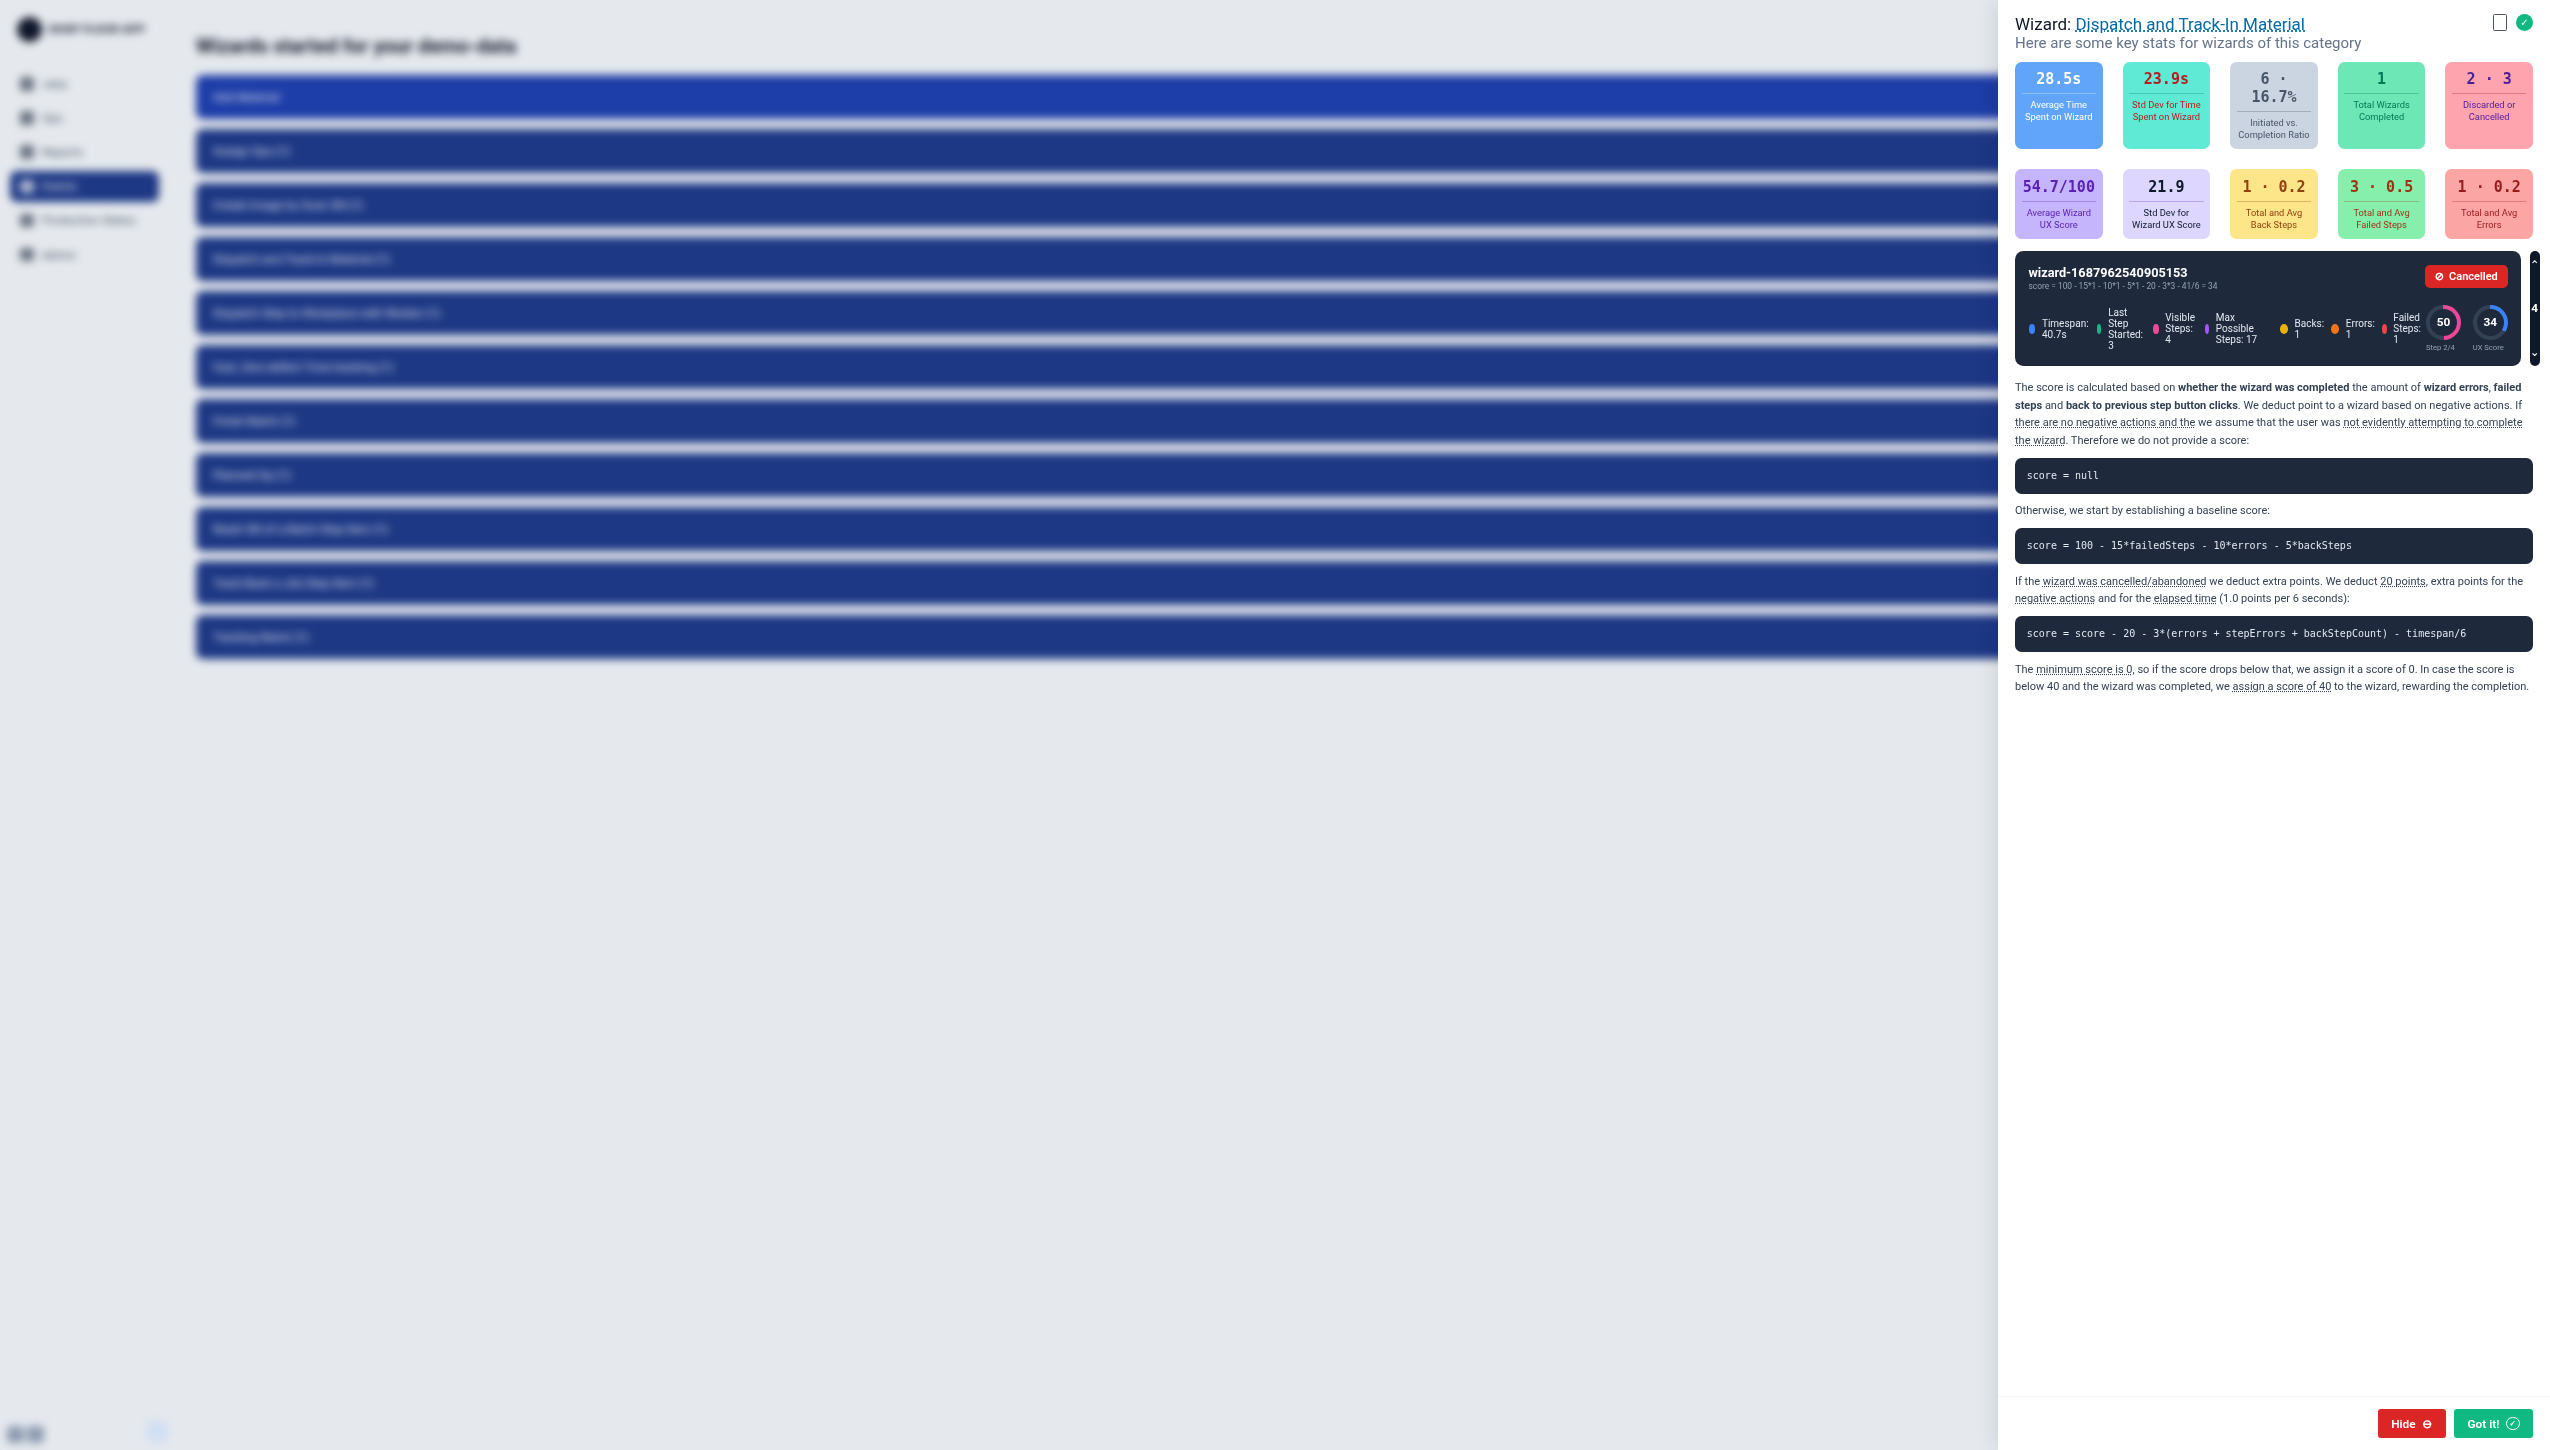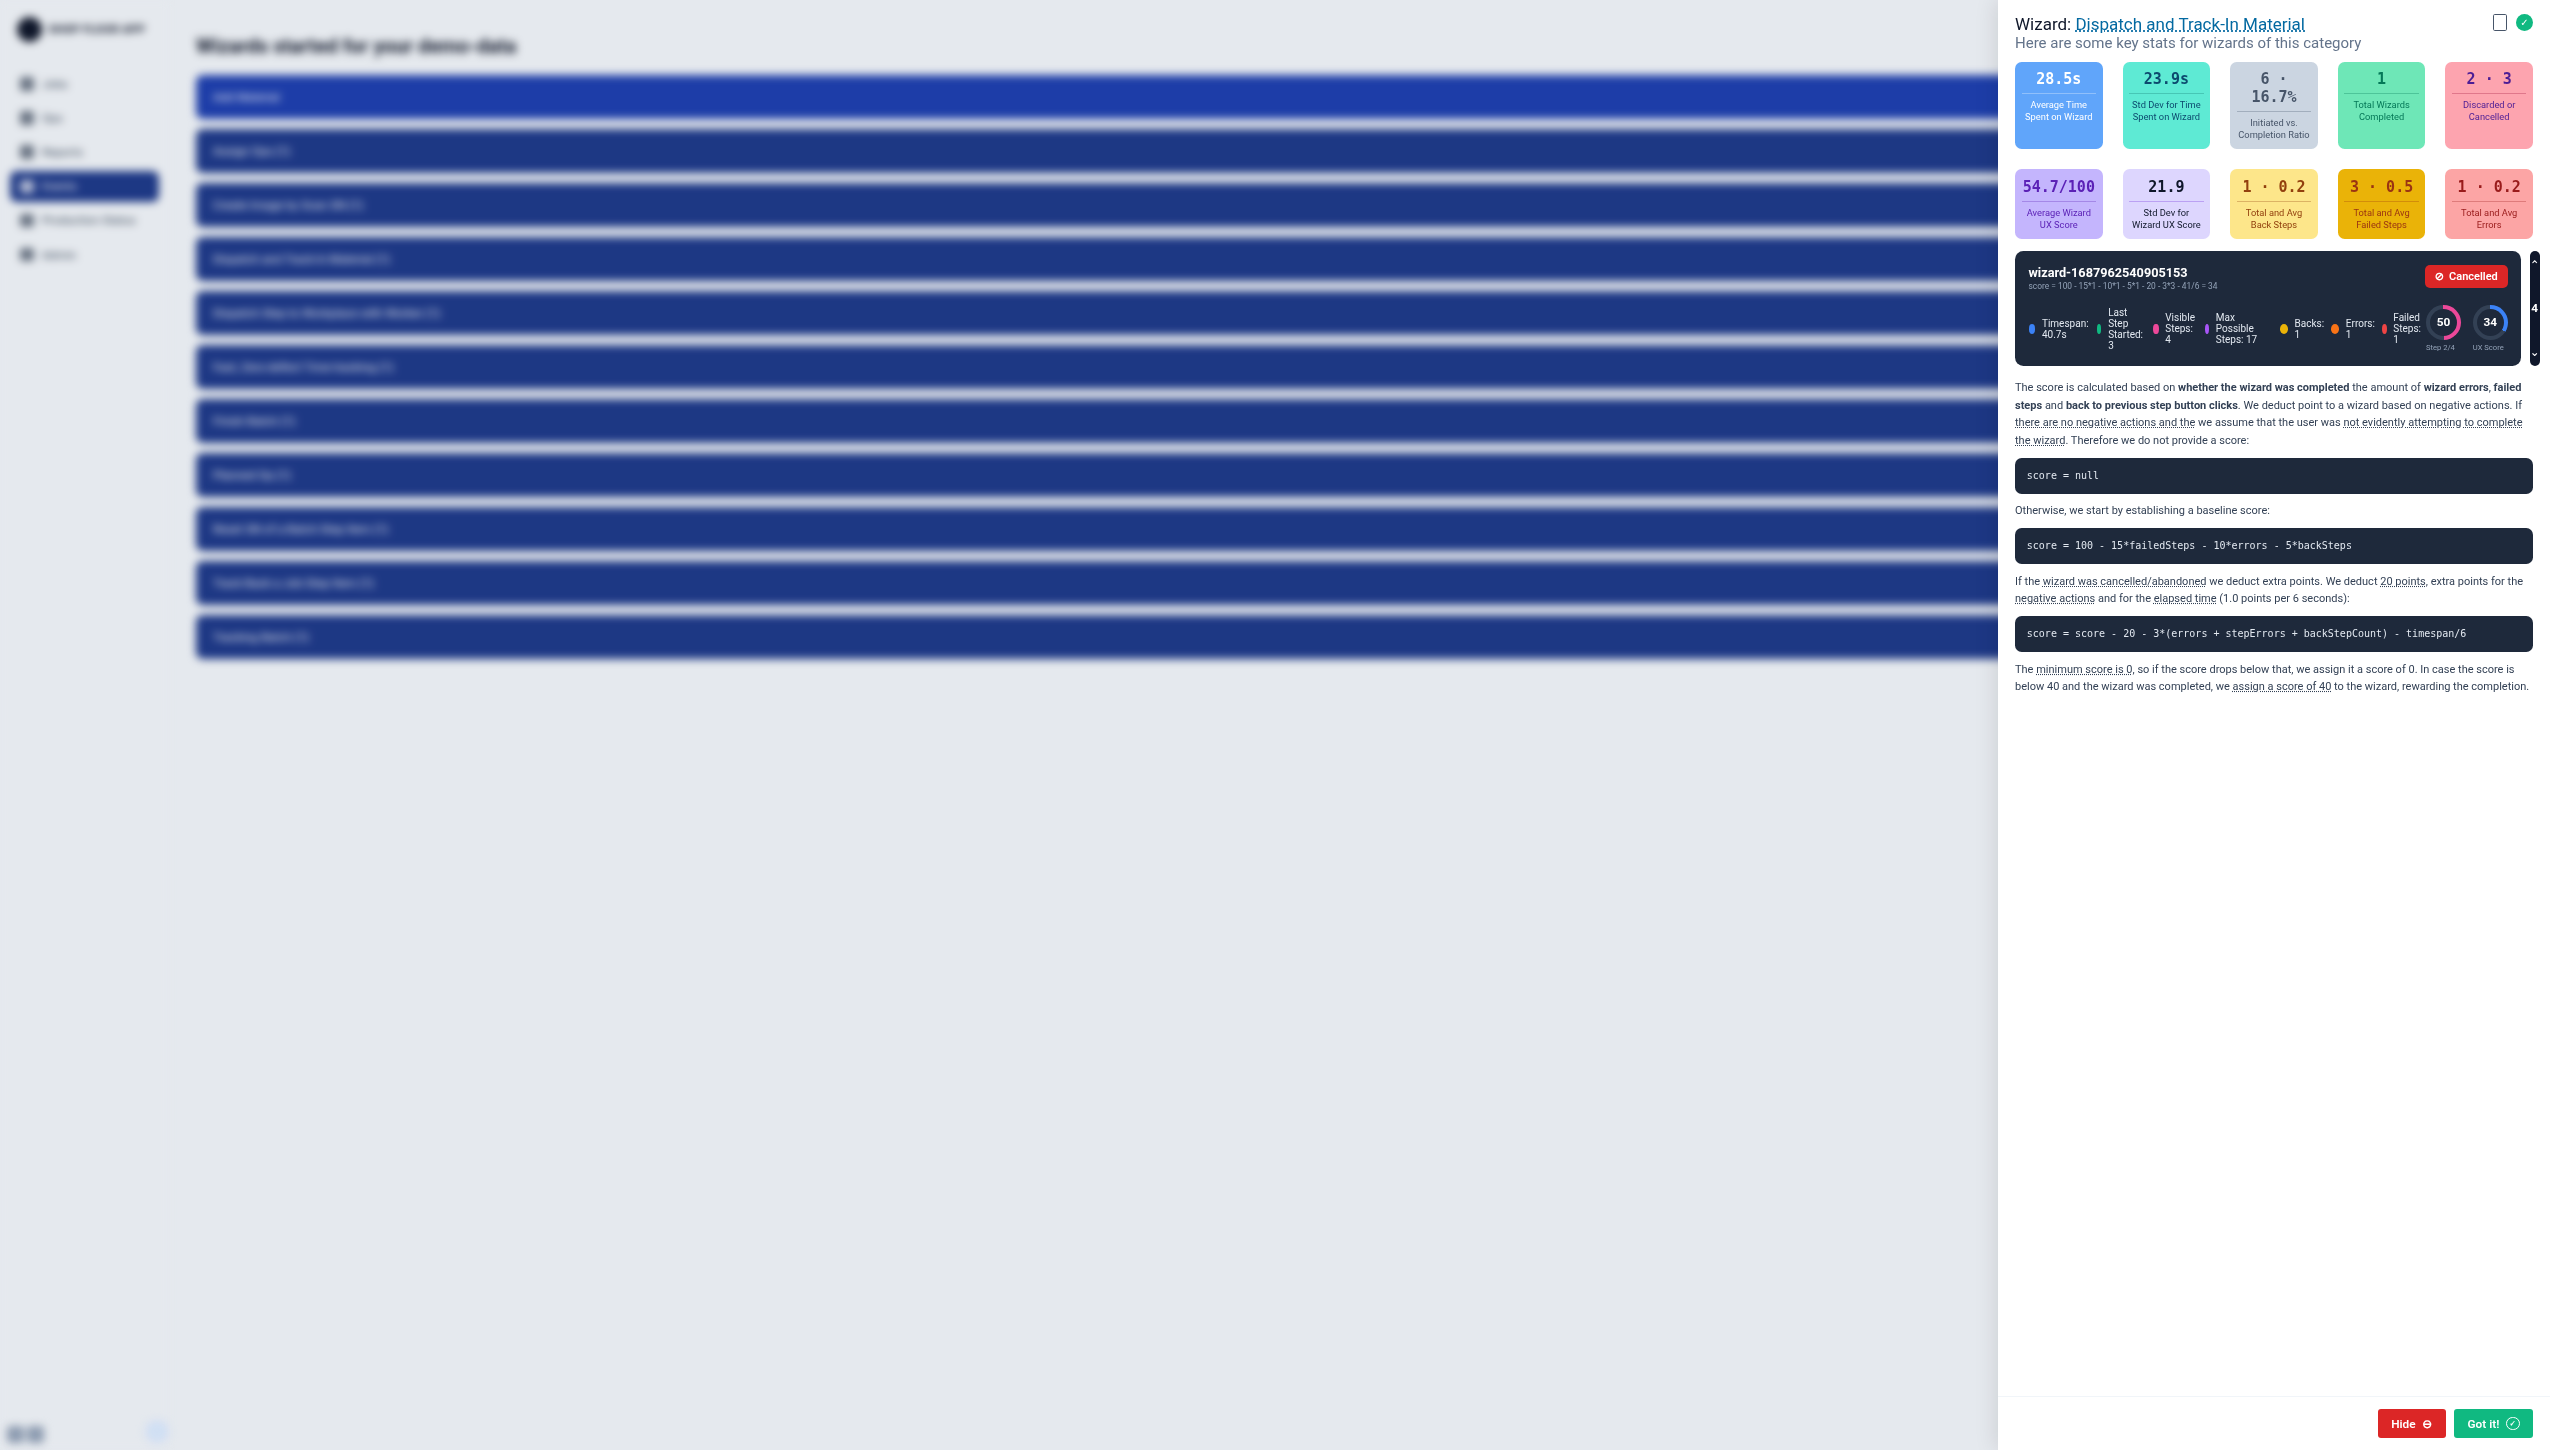--- a/index.html
+++ b/index.html
@@ -24,28 +24,28 @@
 .panel-title{font-size:17px;font-weight:400;color:#0f172a}
 .panel-title .link{color:#0369a1;text-decoration:underline dotted}
 .panel-subtitle{font-size:15px;color:#64748b}
 .header-icons{display:flex;gap:6.7px}
 .icon-btn{width:18.6px;height:18.6px;display:flex;align-items:center;justify-content:center;color:#475569}
 .check-badge{width:17px;height:17px;background:#10b981;border-radius:50%;display:flex;align-items:center;justify-content:center;color:#fff;font-size:10px}
 .stat-grid{display:grid;grid-template-columns:repeat(5,1fr);gap:20px;margin-top:10px}
 .stat-card{border-radius:6.7px;padding:8.4px 6.7px;text-align:center;color:#fff}
 .stat-value{font-family:ui-monospace,monospace;font-size:15px;font-weight:700;margin-bottom:5px;padding-bottom:5px;border-bottom:0.8px solid rgba(255,255,255,.3)}
 .stat-label{font-size:9.3px;line-height:1.3}
-.c-blue{background:#60a5fa}.c-teal{background:#5eead4;color:#0c4a6e}.c-teal .stat-value{border-color:rgba(15,118,110,.3)}
+.c-blue{background:#60a5fa}.c-teal{background:#5eead4;color:#b91c1c}.c-teal .stat-value{border-color:rgba(15,118,110,.3)}
 .c-gray{background:#cbd5e1;color:#475569}.c-gray .stat-value{border-color:rgba(71,85,105,.3)}
 .c-green{background:#6ee7b7;color:#047857}.c-green .stat-value{border-color:rgba(4,120,87,.3)}
 .c-pink{background:#fda4af;color:#4c1d95}.c-pink .stat-value{border-color:rgba(159,18,57,.3)}
 .c-purple{background:#c4b5fd;color:#5b21b6}.c-purple .stat-value{border-color:rgba(91,33,182,.3)}
 .c-lav{background:#ddd6fe;color:#0f172a}.c-lav .stat-value{border-color:rgba(109,40,217,.3)}
 .c-yellow{background:#fde68a;color:#92400e}.c-yellow .stat-value{border-color:rgba(146,64,14,.3)}
-.c-orange{background:#eab308;color:#9a3412}.c-orange .stat-value{border-color:rgba(154,52,18,.3)}
+.c-orange{background:#86efac;color:#9a3412}.c-orange .stat-value{border-color:rgba(154,52,18,.3)}
 .c-red{background:#fca5a5;color:#991b1b}.c-red .stat-value{border-color:rgba(153,27,27,.3)}
 .detail-row{display:flex;gap:8.4px;margin-top:11.8px}
 .detail-card{flex:1;background:#1e293b;border-radius:8.4px;padding:13.5px;color:#fff}
 .detail-id{font-size:12.7px;font-weight:700}
 .detail-formula{font-size:8.4px;color:#94a3b8;margin-top:1.7px}
 .detail-top{display:flex;justify-content:space-between;align-items:flex-start}
 .cancelled-badge{background:#dc2626;color:#fff;padding:5px 10px;border-radius:5px;font-size:11px;font-weight:600;display:flex;align-items:center;gap:5px}
 .metrics-row{display:flex;justify-content:space-between;align-items:center;margin-top:13.5px}
 .metric-list{display:flex;gap:20px}
 .metric-col{display:flex;flex-direction:row;gap:5px}

